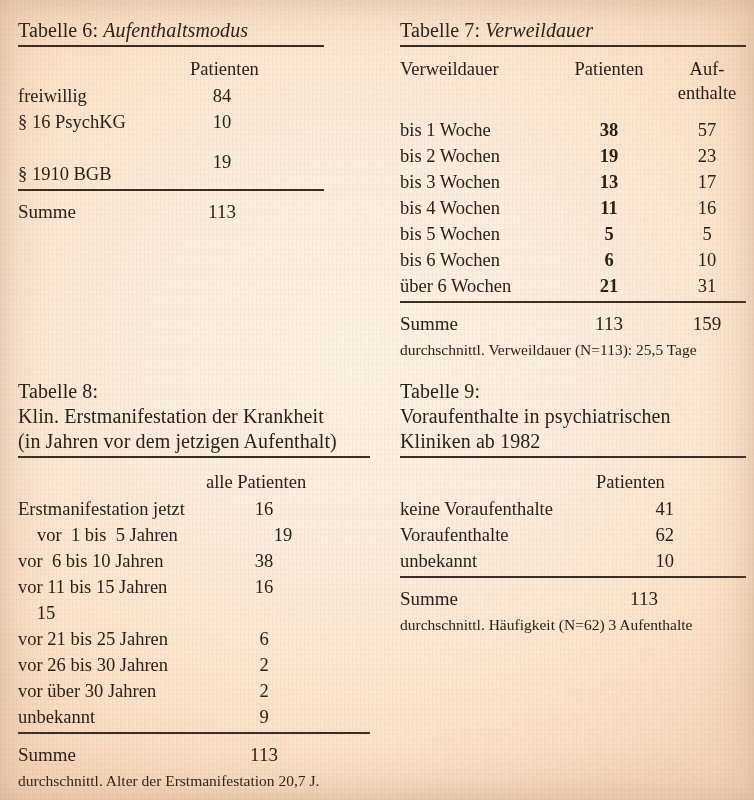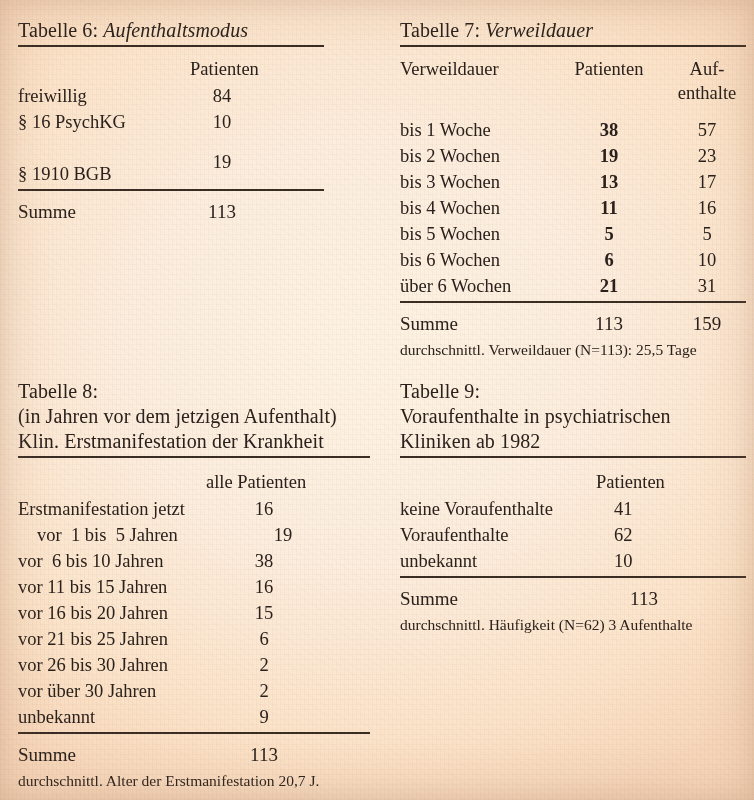--- a/index.html
+++ b/index.html
@@ -136,21 +136,21 @@
   
   .t8 .hdr-pat { margin-left: 188px; }
   .t8 .row .lab { width: 218px; }
   .t8 .row .num { width: 56px; text-align: center; }
   .t8 .sum .lab { width: 218px; }
   .t8 .sum .num { width: 56px; text-align: center; }
 
   
   .t9 .hdr-pat { margin-left: 196px; }
   .t9 .row .lab { width: 214px; }
-  .t9 .row .num { width: 60px; text-align: left; }
+  .t9 .row .num { width: 60px; text-align: right; }
   .t9 .sum .lab { width: 214px; }
   .t9 .sum .num { width: 60px; text-align: center; }
 </style>
 </head>
 <body>
 
 <div class="page">
 
   <div class="col col-left">
 
@@ -185,22 +185,22 @@
       <div class="sum">
         <span class="lab" style="width:172px;">Summe</span>
         <span class="num" style="width:64px;text-align:center;">113</span>
       </div>
     </div>
 
     <div class="table t8" style="top:379px;">
       <div class="t-title">
         <span class="rom">Tabelle 8:</span>
       </div>
+      <div class="t-title ital">Klin. Erstmanifestation der Krankheit</div>
       <div class="t-title rom">(in Jahren vor dem jetzigen Aufenthalt)</div>
-      <div class="t-title ital">Klin. Erstmanifestation der Krankheit</div>
       <div class="rule w8"></div>
 
       <div class="hdr" style="margin-top:12px;">
         <span class="hdr-pat">alle Patienten</span>
       </div>
 
       <div class="rows" style="margin-top:2px;">
         <div class="row">
           <span class="lab">Erstmanifestation jetzt</span>
           <span class="num">16</span>
@@ -211,21 +211,20 @@
         </div>
         <div class="row">
           <span class="lab" style="white-space:pre;">vor  6 bis 10 Jahren</span>
           <span class="num">38</span>
         </div>
         <div class="row">
           <span class="lab" style="white-space:pre;">vor 11 bis 15 Jahren</span>
           <span class="num">16</span>
         </div>
         <div class="row">
-          <span class="lab" style="white-space:pre;">vor 16 bis 20 Jahren</span>
           <span class="num">15</span>
         </div>
         <div class="row">
           <span class="lab" style="white-space:pre;">vor 21 bis 25 Jahren</span>
           <span class="num">6</span>
         </div>
         <div class="row">
           <span class="lab" style="white-space:pre;">vor 26 bis 30 Jahren</span>
           <span class="num">2</span>
         </div>

